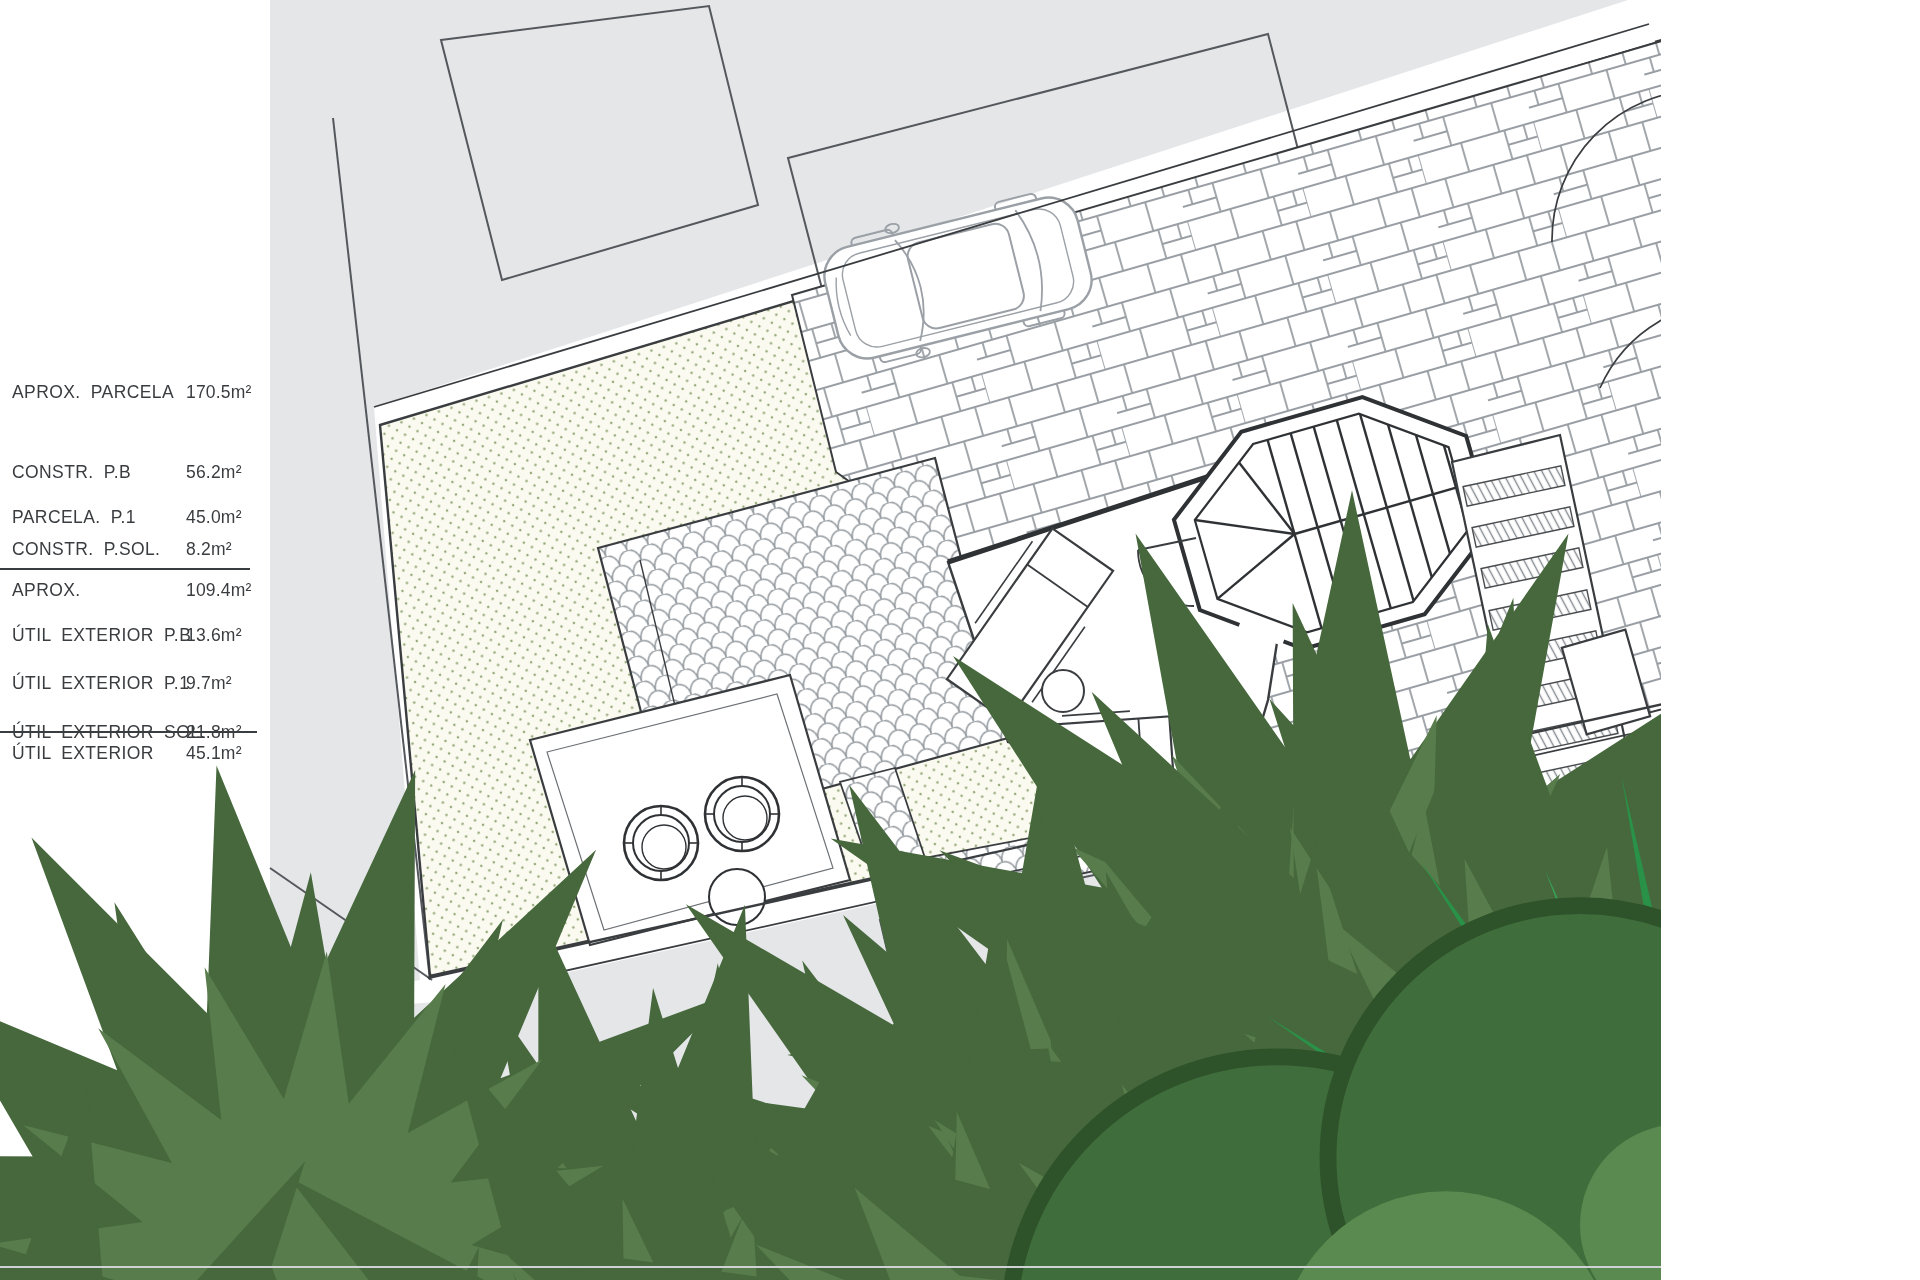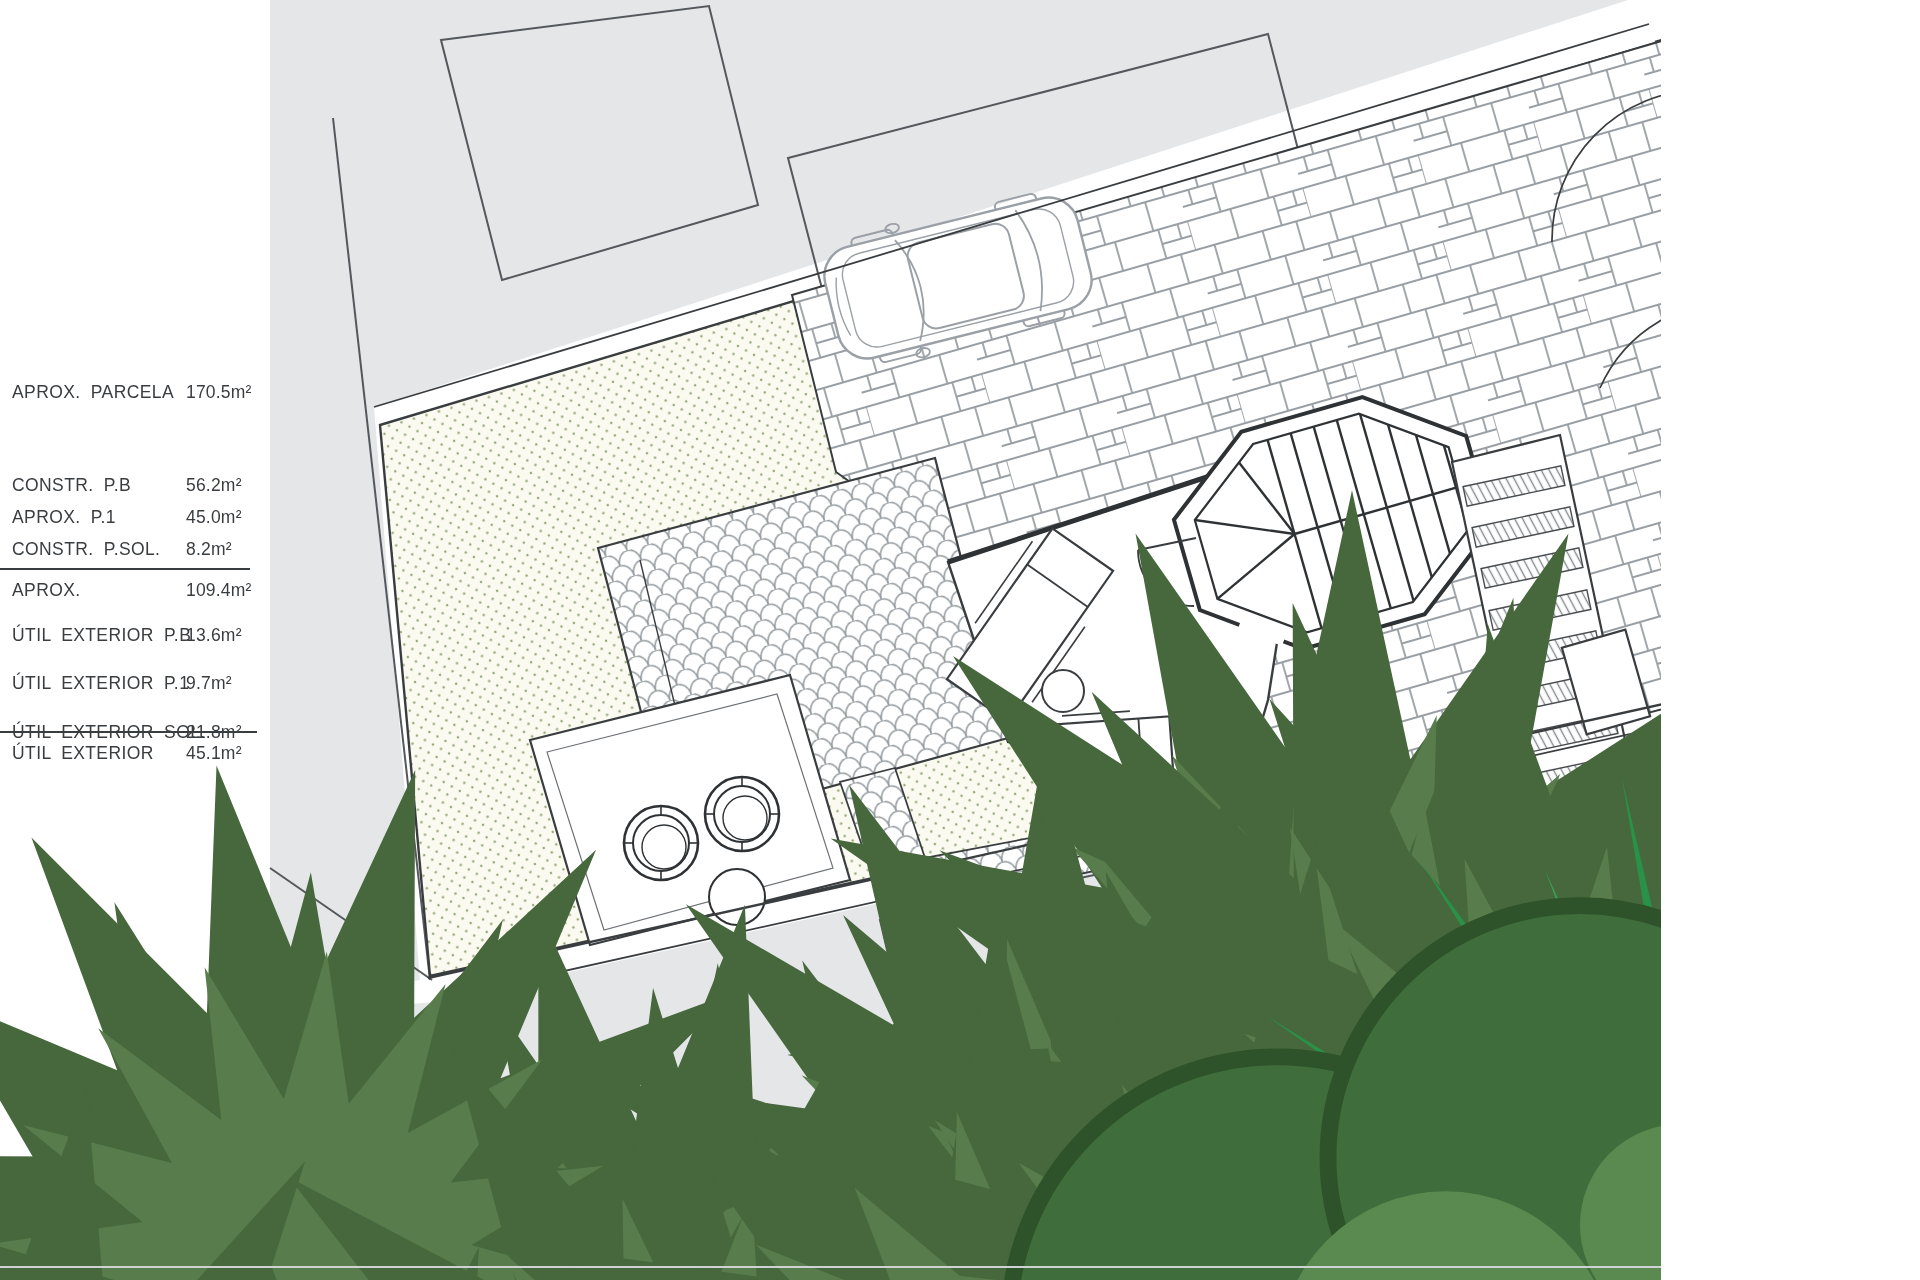--- a/index.html
+++ b/index.html
@@ -3,21 +3,21 @@
 <meta charset="utf-8">
 <style>
   html,body{margin:0;padding:0;background:#ffffff;}
   .stage{position:relative;width:1661px;height:1280px;background:#7dd3fc;overflow:hidden;
          font-family:"Liberation Sans",sans-serif;text-decoration:underline;}
   .plan-svg{position:absolute;left:0;top:0;}
   .legend{position:absolute;left:0;top:382px;width:268px;font-size:17.5px;color:#3a3d40;
           letter-spacing:.4px;word-spacing:5px;}
   .lrow{position:absolute;left:12px;height:21px;white-space:nowrap;}
   .lrow .val{position:absolute;left:174px;letter-spacing:.2px;word-spacing:0;}
-  .r1{top:0px}.r2{top:93px}.r3{top:125px}.r4{top:157px}.r5{top:198px}
+  .r1{top:0px}.r2{top:80px}.r3{top:125px}.r4{top:157px}.r5{top:198px}
   .r6{top:243px}.r7{top:291px}.r8{top:340px}.r9{top:361px}
   .ldiv{position:absolute;left:0;border-top:2px solid #3a3d40;}
   .d1{top:186px;width:250px;}
   .d2{top:349px;width:257px;}
 </style>
 </head>
 <body>
 
 <div class="stage">
 
@@ -299,21 +299,21 @@
 <div class="legend">
   <div class="lrow r1">
     <span>APROX.  PARCELA</span>
     <span class="val">170.5m²</span>
   </div>
   <div class="lrow r2">
     <span>CONSTR.  P.B</span>
     <span class="val">56.2m²</span>
   </div>
   <div class="lrow r3">
-    <span>APROX.  P.1</span>
+    <span>PARCELA.  P.1</span>
     <span class="val">45.0m²</span>
   </div>
   <div class="lrow r4">
     <span>CONSTR.  P.SOL.</span>
     <span class="val">8.2m²</span>
   </div>
   <div class="ldiv d1"></div>
   <div class="lrow r5">
     <span>APROX.</span>
     <span class="val">109.4m²</span>

